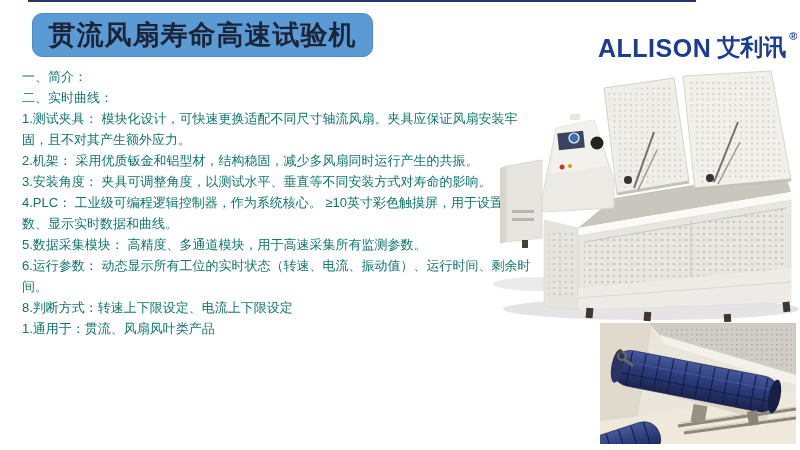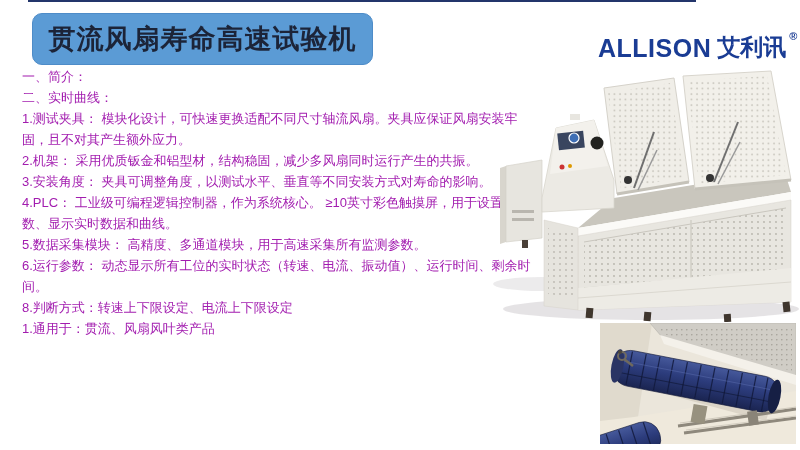--- a/index.html
+++ b/index.html
@@ -2,39 +2,39 @@
 <html><head>
 <meta charset="utf-8">
 <style>
   html,body{margin:0;padding:0;background:#888;}
   .slide{
     position:relative;width:800px;height:450px;background:#ffffff;
     overflow:hidden;font-family:"Liberation Sans", sans-serif;
   }
   .top-line{position:absolute;left:28px;top:0;width:668px;height:2px;background:#23356b;}
   .banner{
-    position:absolute;left:32px;top:13px;width:341px;height:52px;
+    position:absolute;left:32px;top:13px;width:341px;height:44px;
     background:#5b9bd5;border:1px solid #4e8cc8;border-radius:10px;
     display:flex;align-items:center;justify-content:center;box-sizing:border-box;
   }
   .banner-title{
     font-family:"Liberation Serif", serif;font-size:27px;font-weight:700;
     color:#1c2438;letter-spacing:1px;white-space:nowrap;
   }
   .logo{
     position:absolute;left:598px;top:36px;display:flex;align-items:flex-start;
     color:#1a3c94;font-weight:700;line-height:1;
   }
   .logo-latin{font-size:25px;letter-spacing:.5px;}
   .logo-cjk{font-size:23px;margin-left:6px;}
   .logo-reg{font-size:11px;margin-left:3px;position:relative;top:-5px;}
   .body-text{
     position:absolute;left:22px;top:66px;width:512px;
     font-family:"Liberation Sans", serif;
-    font-size:13px;line-height:21px;color:#a21caf;
+    font-size:13px;line-height:21px;color:#0f766e;
   }
   .body-text p{margin:0;}
   .indent{text-indent:2em;}
   .machine-photo{position:absolute;left:486px;top:70px;width:314px;height:252px;}
   .fan-photo{position:absolute;left:600px;top:323px;width:196px;height:121px;overflow:hidden;}
   svg{display:block;}
 </style>
 </head>
 <body>
 

